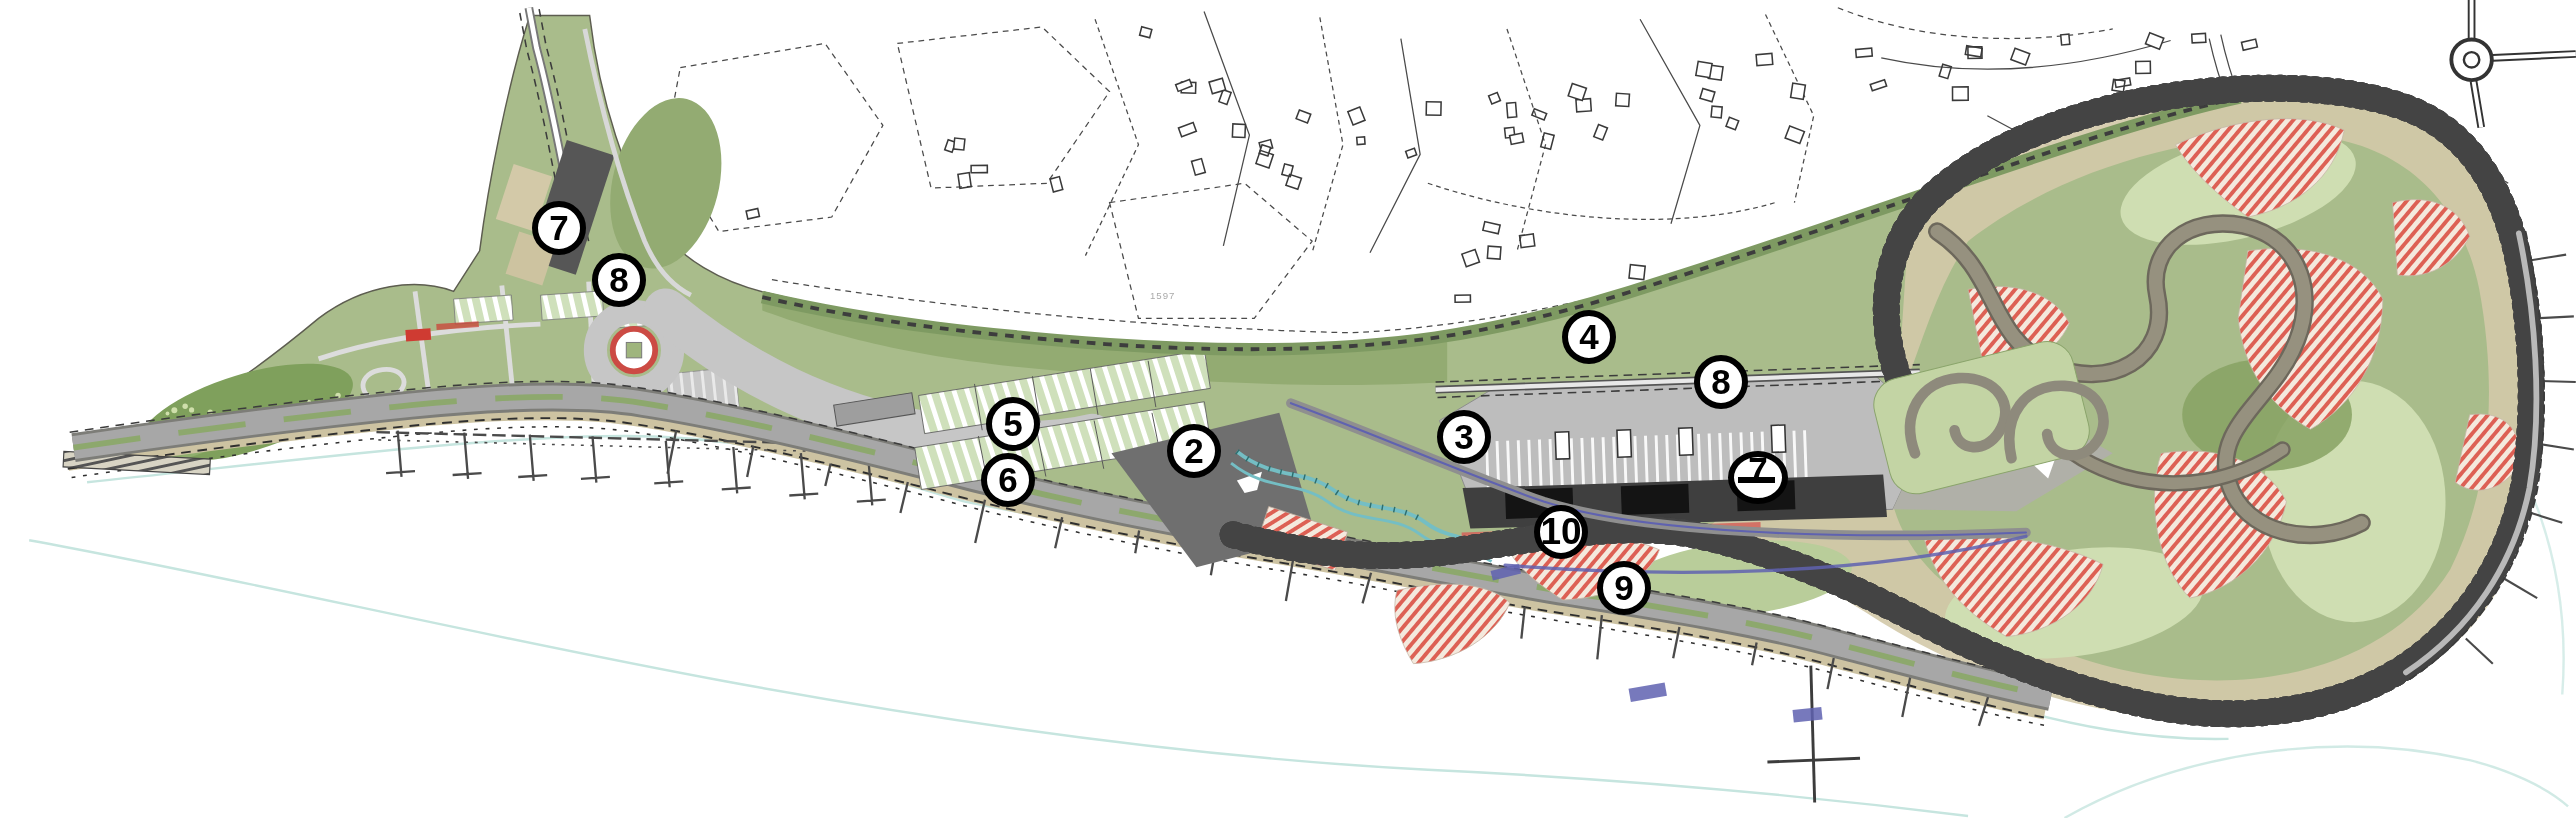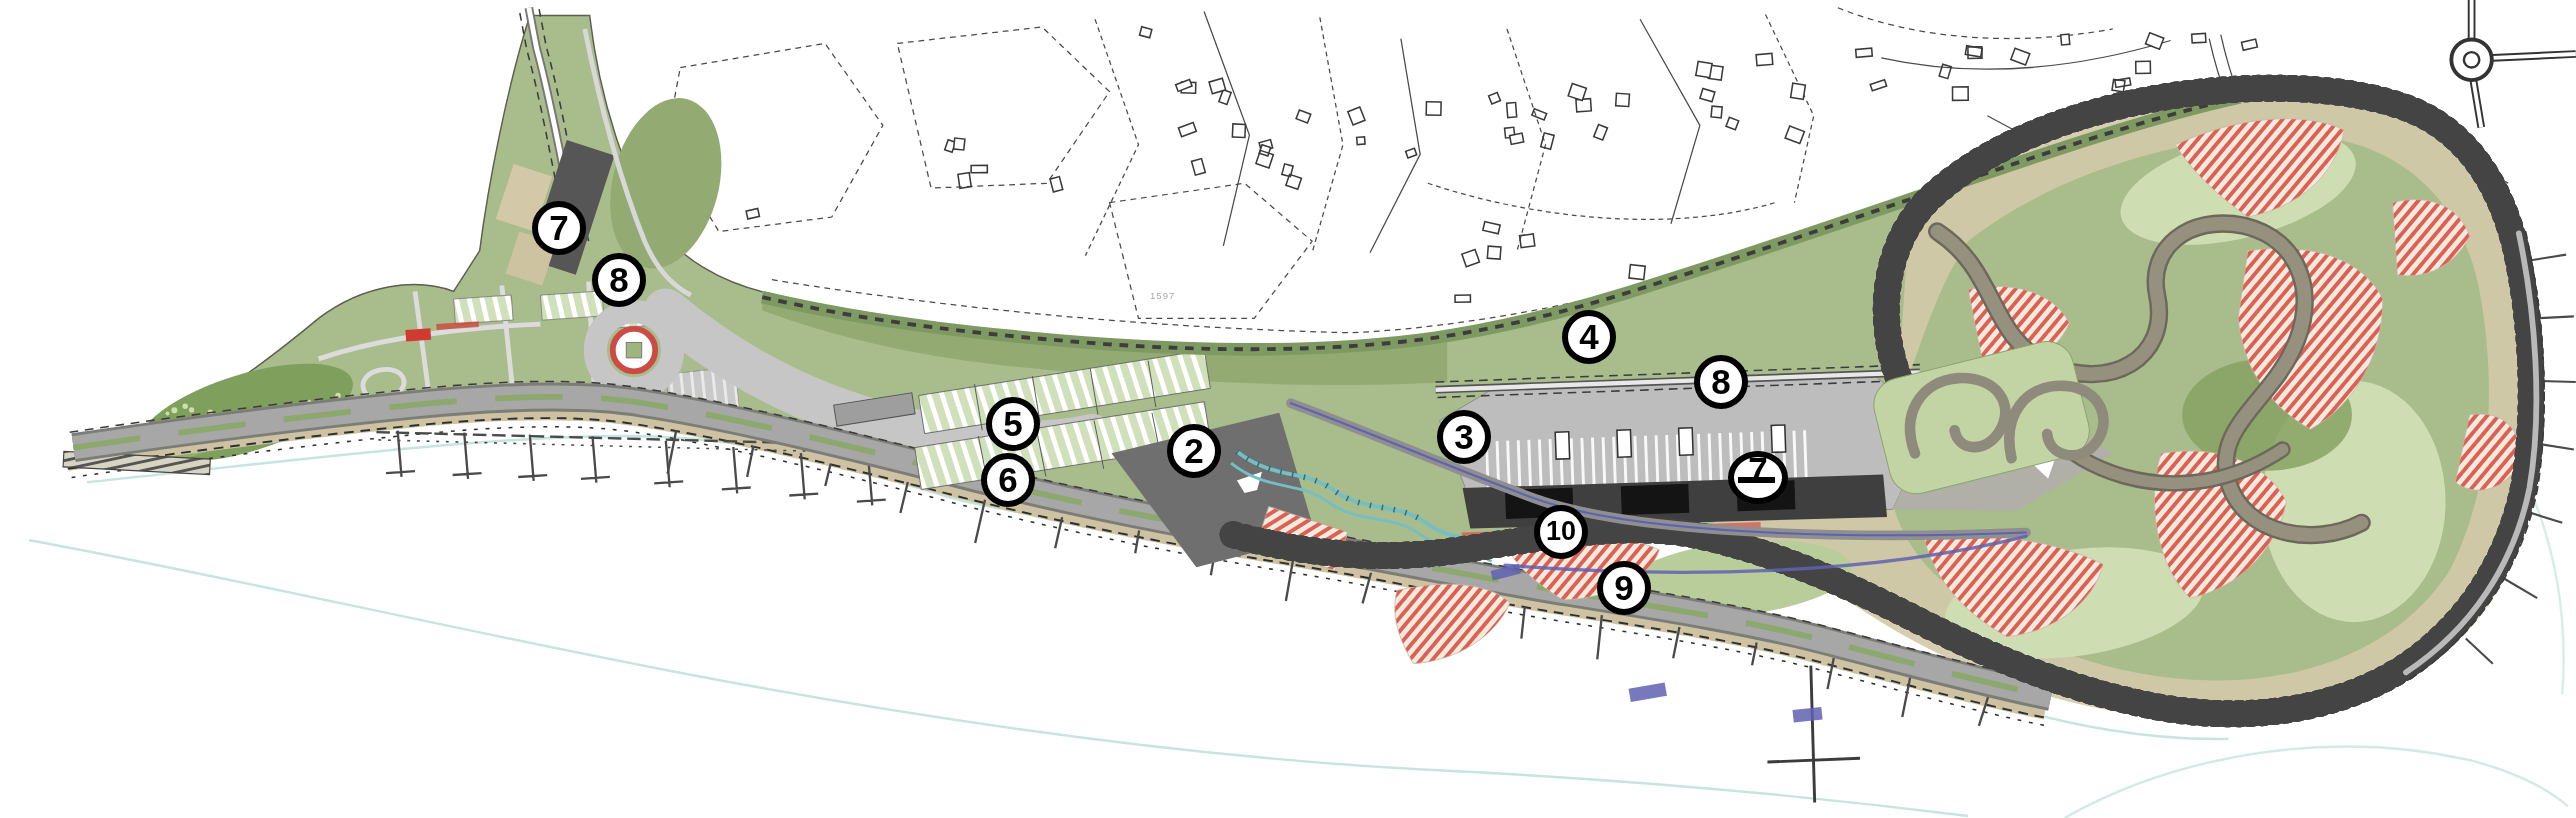--- a/index.html
+++ b/index.html
@@ -8,21 +8,21 @@
   svg{position:absolute;left:0;top:0;}
   .overlay{position:absolute;left:0;top:0;width:100%;height:100%;pointer-events:none;}
   .marker{
     position:absolute;width:42px;height:42px;margin-left:-28px;margin-top:-28px;
     background:var(--marker-bg,#fff);border:6.8px solid var(--marker-border,#000);
     border-radius:50%;display:flex;align-items:center;justify-content:center;
     color:#000;font-weight:bold;font-size:35px;line-height:1;z-index:5;
     font-family:"Liberation Sans",sans-serif;
   }
   .marker .num{position:relative;z-index:2;transform:translateY(-1px);}
-  .marker.small-text{font-size:27px;}
+  .marker.small-text{font-size:37px;}
   .marker.crossed{width:48px;height:41px;border-radius:50%;}
   .marker.crossed .num{transform:translateY(-7.7px);}
   .marker.crossed .bar{
     position:absolute;left:3.9px;top:20px;width:37px;height:5.8px;background:#000;z-index:3;
   }
 </style>
 </head>
 <body>
 
 <div class="stage">

